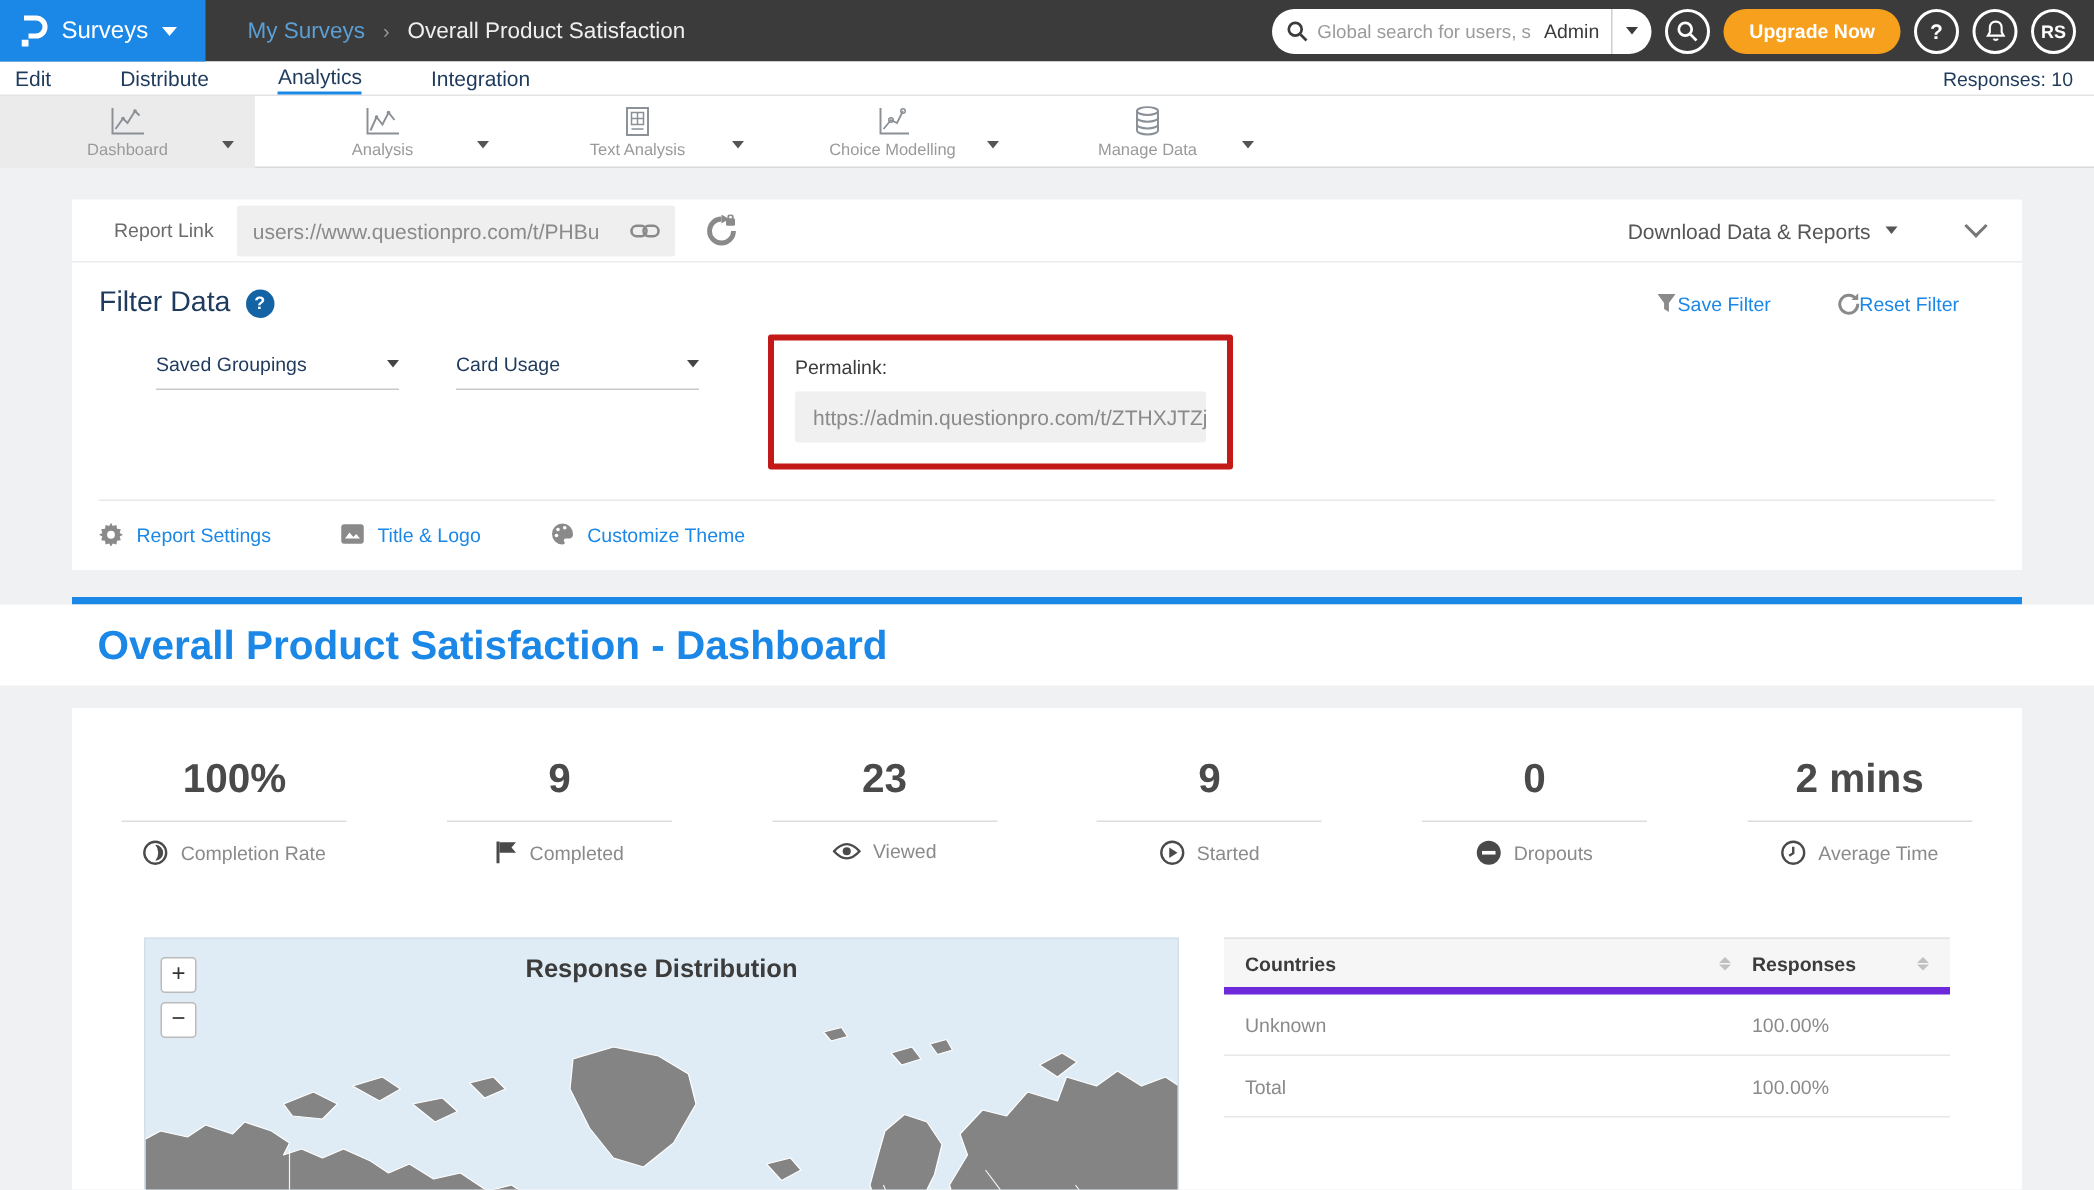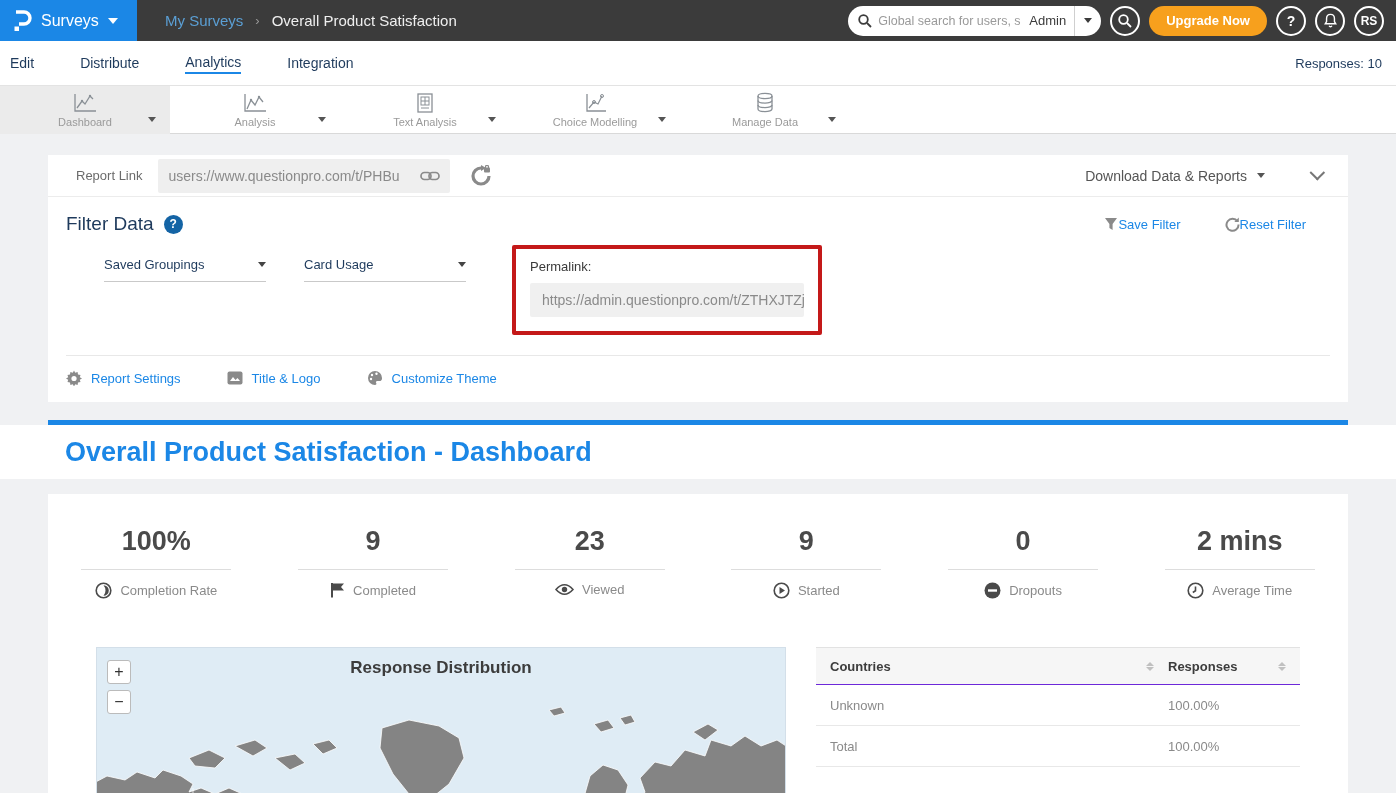--- a/index.html
+++ b/index.html
@@ -23,21 +23,21 @@
   .search-pill input { border:none; outline:none; flex:1; font-size:12.5px; color:#444; font-family:"Liberation Sans",sans-serif; min-width:0; }
   .search-pill input::placeholder { color:#9a9a9a; }
   .search-scope { font-size:13px; color:#3b3b3b; padding:0 8px; }
   .search-divider { width:1px; height:30px; background:#cfcfcf; }
   .scope-caret { padding:0 9px; display:flex; align-items:center; cursor:pointer; height:100%; }
   .scope-caret .caret { border-top-color:#3b3b3b; border-left-width:4px; border-right-width:4px; border-top-width:5px; }
   .circle-btn { width:30px; height:30px; border:2px solid #fff; border-radius:50%; display:flex; align-items:center; justify-content:center; color:#fff; font-size:14px; font-weight:bold; cursor:pointer; flex:none; background:transparent; }
   .upgrade-btn { height:30px; background:#f7a01d; border:none; border-radius:15px; color:#fff; font-weight:bold; font-size:13px; padding:0 17px; cursor:pointer; font-family:"Liberation Sans",sans-serif; }
 
   
-  .navrow { height:45px; background:#fff; border-bottom:1px solid #e3e3e3; display:flex; align-items:center; padding-left:10px; }
+  .navrow { height:23px; background:#fff; border-bottom:1px solid #e3e3e3; display:flex; align-items:center; padding-left:10px; }
   .nav-item { font-size:14px; color:#1e3a5c; margin-right:46px; cursor:pointer; padding:2px 0; }
   .nav-item.active { border-bottom:2px solid #1b87e6; }
   .responses { margin-left:auto; font-size:13px; color:#1e3a5c; padding-right:14px; }
 
   
   .tabbar { height:48px; background:#fff; border-bottom:1px solid #d9d9d9; display:flex; }
   .tab { width:170px; height:48px; display:flex; align-items:center; justify-content:center; position:relative; cursor:pointer; }
   .tab.active { background:#ebebeb; }
   .tab-inner { display:flex; flex-direction:column; align-items:center; }
   .tab-inner svg { height:22px; }
@@ -95,21 +95,21 @@
   .stat-label { font-size:13px; color:#8a8a8a; }
 
   .map-table-row { display:flex; margin-top:48px; padding:0 48px; }
   .map-panel { width:690px; height:200px; background:#dfecf5; border:1px solid #d3dfe9; position:relative; flex:none; overflow:hidden; }
   .map-title { text-align:center; font-size:17px; font-weight:bold; color:#3c3c3c; margin-top:10px; }
   .map-zoom { position:absolute; left:10px; top:12px; display:flex; flex-direction:column; gap:6px; }
   .zoom-btn { width:24px; height:24px; background:#fff; border:1px solid #bbb; border-radius:3px; font-size:16px; color:#333; cursor:pointer; line-height:20px; font-family:"Liberation Sans",sans-serif; }
   .map-svg { position:absolute; left:0; top:44px; }
 
   .ctable { flex:1; margin-left:30px; }
-  .ctable-header { height:38px; background:#f6f6f6; border-top:1px solid #e2e2e2; border-bottom:1px solid #6d28d9; display:flex; align-items:center; padding:0 14px; }
+  .ctable-header { height:38px; background:#f6f6f6; border-top:1px solid #e2e2e2; border-bottom:5px solid #6d28d9; display:flex; align-items:center; padding:0 14px; }
   .ctable-header .col-countries { font-size:13px; font-weight:bold; color:#3c3c3c; }
   .ctable-header .col-responses { font-size:13px; font-weight:bold; color:#3c3c3c; }
   .col1 { flex:1; display:flex; align-items:center; justify-content:space-between; }
   .col2 { width:118px; display:flex; align-items:center; justify-content:space-between; margin-left:14px; }
   .sort-icon { display:flex; flex-direction:column; gap:1px; cursor:pointer; }
   .sort-icon i { width:0; height:0; border-left:4px solid transparent; border-right:4px solid transparent; display:block; }
   .sort-icon .up { border-bottom:4px solid #c0c0c0; }
   .sort-icon .down { border-top:4px solid #c0c0c0; }
   .ctable-row { height:41px; display:flex; align-items:center; padding:0 14px; border-bottom:1px solid #e8e8e8; font-size:13px; color:#8a8a8a; }
   .ctable-row .rc1 { flex:1; }

